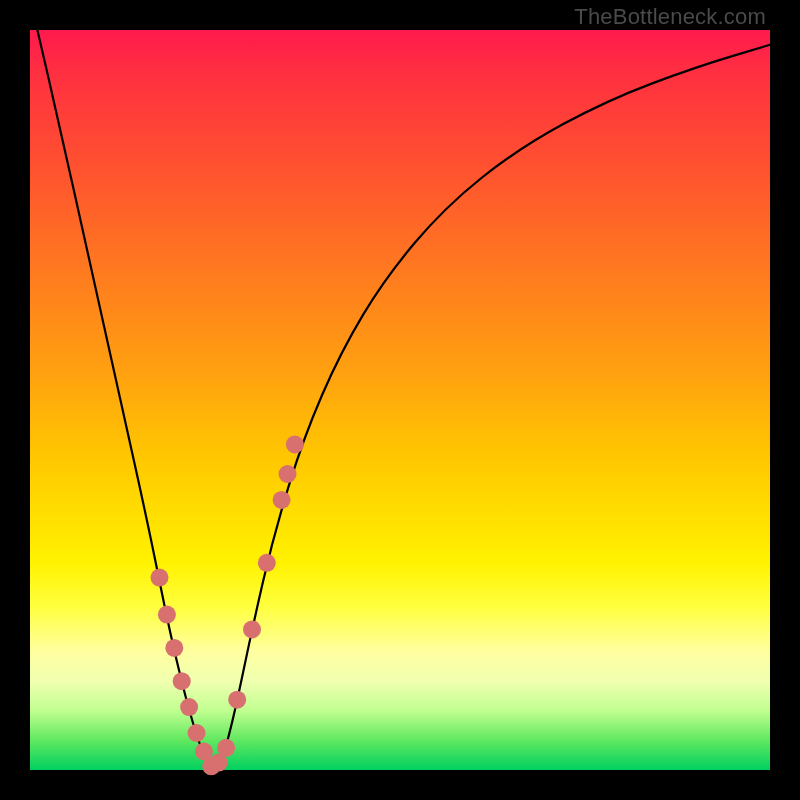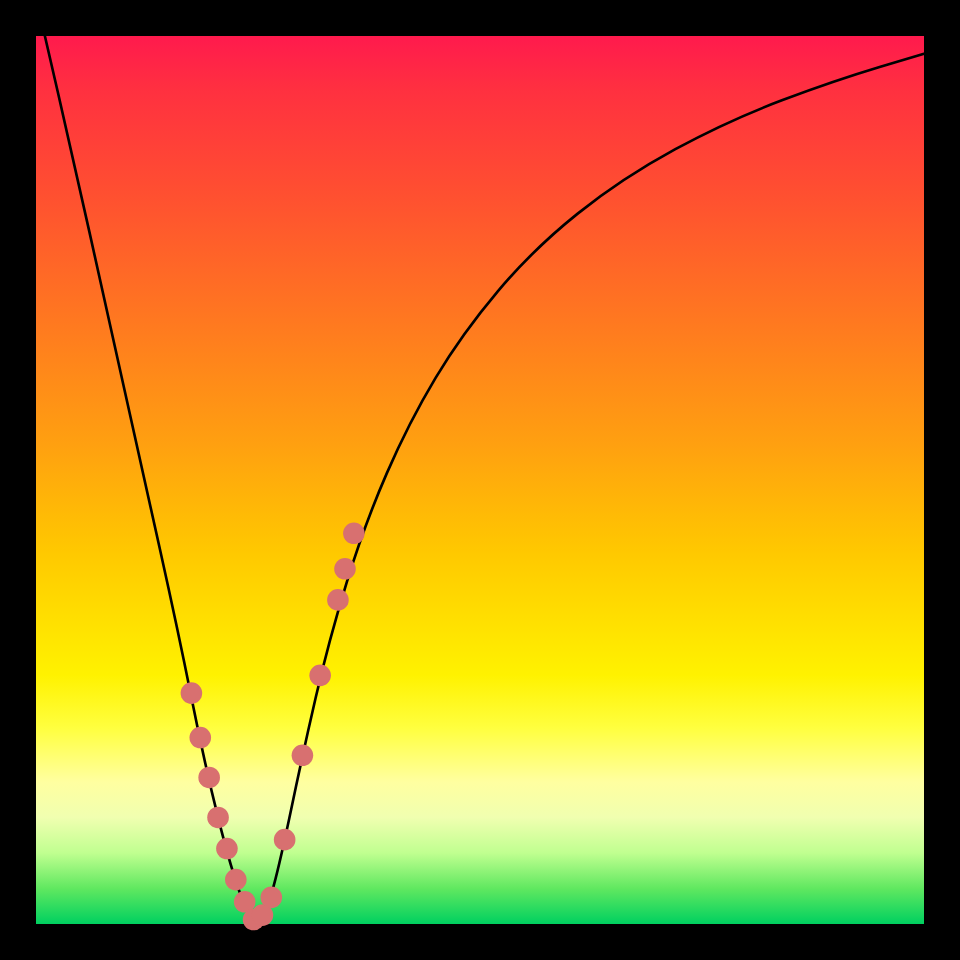--- a/index.html
+++ b/index.html
@@ -66,20 +66,21 @@
     fill: #d87070;
     stroke: #d87070;
     stroke-width: 0;
   }
 </style>
 </head>
 <body>
 
 <div class="frame">
 
+  <div class="watermark">TheBottleneck.com</div>
 
   <div class="plot-area">
     <svg class="curve" viewBox="0 0 740 740">
       <path id="curvePath" class="curve-path" d="M 7.4 0.0 Q 7.4 0.0 18.5 48.1 Q 29.6 96.2 44.4 162.8 Q 59.2 229.4 74.0 296.0 Q 88.8 362.6 103.6 429.2 Q 118.4 495.8 129.5 551.3 Q 140.6 606.8 151.7 651.2 Q 162.8 695.6 171.3 717.8 Q 179.8 740.0 186.1 734.5 Q 192.4 728.9 198.0 708.5 Q 203.5 688.2 212.8 643.8 Q 222.0 599.4 233.1 551.3 Q 244.2 503.2 259.0 455.1 Q 273.8 407.0 292.3 364.5 Q 310.8 321.9 333.0 284.9 Q 355.2 247.9 384.8 212.8 Q 414.4 177.6 451.4 148.0 Q 488.4 118.4 532.8 94.3 Q 577.2 70.3 621.6 53.6 Q 666.0 37.0 703.0 25.9 T 740.0 14.8"></path>
       <g id="markerGroup">
           <circle cx="129.5" cy="547.6" r="9" class="marker"></circle>
           <circle cx="136.9" cy="584.6" r="9" class="marker"></circle>
           <circle cx="144.3" cy="617.9" r="9" class="marker"></circle>
           <circle cx="151.7" cy="651.2" r="9" class="marker"></circle>
           <circle cx="159.1" cy="677.1" r="9" class="marker"></circle>

